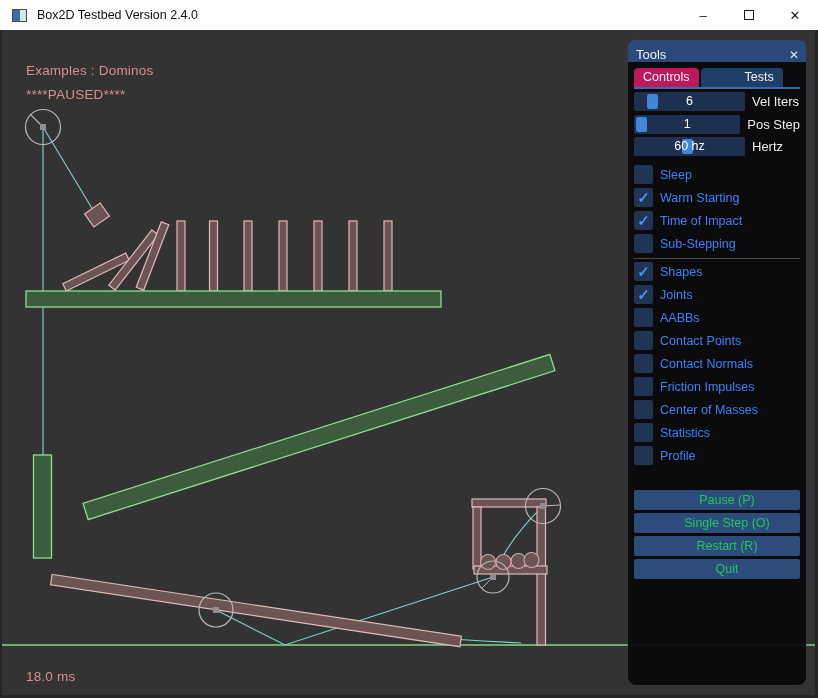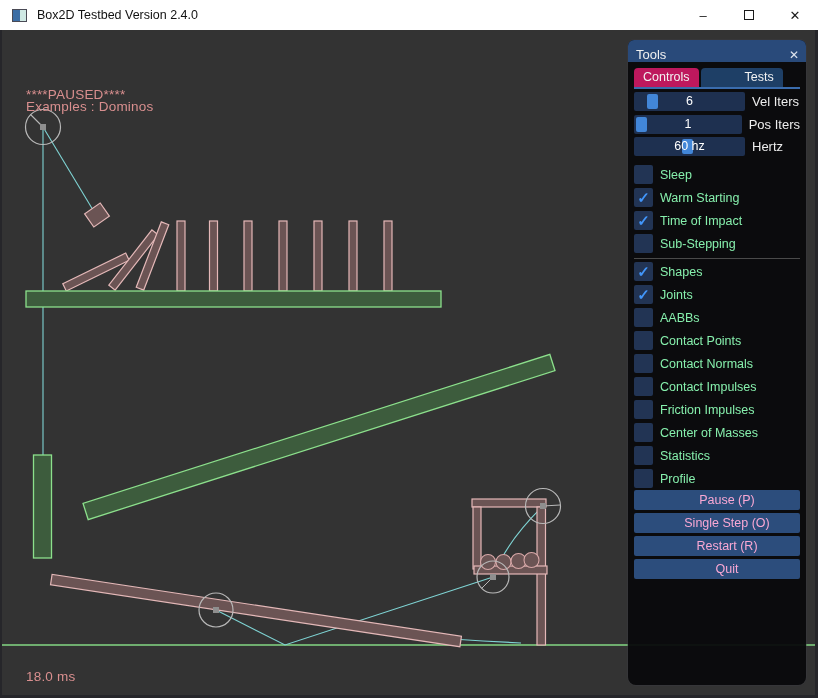--- a/index.html
+++ b/index.html
@@ -13,21 +13,21 @@
   #app-icon .ic-r { width:45%; height:100%; background:#cfe9e4; }
   #window-title { margin-left:10px; font-size:12.5px; color:#111; }
   #win-controls { margin-left:auto; display:flex; height:30px; }
   .win-btn { width:46px; height:30px; display:flex; align-items:center; justify-content:center; color:#1a1a1a; font-size:13px; cursor:default; }
   .maxi-glyph { width:10px; height:10px; border:1.3px solid #1a1a1a; display:inline-block; }
 
   
   #canvas { position:absolute; left:2px; top:30px; width:813px; height:665px; background:#333333; overflow:hidden; }
   #scene-svg { position:absolute; left:0; top:0; }
   .scene-text { position:absolute; left:24px; font-size:13.5px; color:#d98f8f; letter-spacing:0.2px; }
-  #example-label { top:33px;margin-top:36px; }
+  #example-label { top:33px; }
   #paused-label { top:57px; }
   #frame-time { top:639px; }
 
   
   #tools-panel { position:absolute; left:626px; top:10px; width:178px; height:645px; background:rgba(9,9,11,0.94); border-radius:6px 6px 8px 8px; box-shadow:0 0 0 1px rgba(60,60,70,0.35); color:#ededed; font-size:13px; }
   #panel-titlebar { position:absolute; left:0; top:0; width:100%; height:22px; background:#294a7a; border-radius:6px 6px 0 0; display:flex; align-items:flex-end; }
   #panel-title { margin-left:8px; font-size:13px; color:#f0f0f0; }
   #panel-close { margin-left:auto; margin-right:7px; font-size:12px; color:#dfe5ee; cursor:default; }
 
   #tabbar { position:absolute; left:6px; top:28px; width:166px; height:21px; }
@@ -42,26 +42,26 @@
   .slider-grab { position:absolute; top:2px; width:11px; height:15px; background:#4286d8; border-radius:2px; }
   .slider-value { position:absolute; left:0; top:0; width:100%; height:19px; line-height:19px; text-align:center; font-size:12.5px; color:#ffffff; }
   .slider-label { margin-left:7px; font-size:13px; color:#ededed; white-space:nowrap; }
 
   .check-group { position:absolute; left:6px; width:166px; display:flex; flex-direction:column; gap:4px; }
   #check-group-0 { top:125px; }
   #check-group-1 { top:222px; }
   .check-row { display:flex; height:19px; align-items:center; cursor:default; }
   .check-box { width:19px; height:19px; background:#223454; border-radius:2px; display:flex; align-items:center; justify-content:center; }
   .check-mark { color:#4296fa; font-size:15px; font-weight:bold; line-height:19px; }
-  .check-label { margin-left:7px; font-size:12.5px; color:#86efac; white-space:nowrap; }
+  .check-label { margin-left:7px; font-size:12.5px; color:#3b82f6; white-space:nowrap; }
 
   #separator { position:absolute; left:6px; top:218px; width:166px; height:1px; background:#4a4a4a; }
 
   #panel-buttons { position:absolute; left:6px; top:450px; width:166px; display:flex; flex-direction:column; gap:3px; }
-  .panel-btn { height:20px; line-height:20px; background:#2c4d7c; border-radius:2px; text-align:center; font-size:12.5px; color:#f9a8d4; cursor:default;padding-left:20px; }
+  .panel-btn { height:20px; line-height:20px; background:#2c4d7c; border-radius:2px; text-align:center; font-size:12.5px; color:#22c55e; cursor:default;padding-left:20px; }
 </style>
 </head>
 <body>
 
 <div id="window">
 
   <div id="titlebar">
     <div id="app-icon">
         <span class="ic-l"></span>
         <span class="ic-r"></span>
@@ -182,21 +182,21 @@
               <div class="slider-grab" style="left: 13px;"></div>
               <div class="slider-value">6</div>
             </div>
             <span class="slider-label">Vel Iters</span>
           </div>
           <div class="slider-row">
             <div class="slider-frame">
               <div class="slider-grab" style="left: 2px;"></div>
               <div class="slider-value">1</div>
             </div>
-            <span class="slider-label">Pos Iters</span>
+            <span class="slider-label">Pos Step</span>
           </div>
           <div class="slider-row">
             <div class="slider-frame">
               <div class="slider-grab" style="left: 48px;"></div>
               <div class="slider-value">60 hz</div>
             </div>
             <span class="slider-label">Hertz</span>
           </div>
         </div>
       <div class="check-group" id="check-group-0">
@@ -239,24 +239,20 @@
             <div class="check-box"></div>
             <span class="check-label">AABBs</span>
           </div>
           <div class="check-row">
             <div class="check-box"></div>
             <span class="check-label">Contact Points</span>
           </div>
           <div class="check-row">
             <div class="check-box"></div>
             <span class="check-label">Contact Normals</span>
-          </div>
-          <div class="check-row">
-            <div class="check-box"></div>
-            <span class="check-label">Contact Impulses</span>
           </div>
           <div class="check-row">
             <div class="check-box"></div>
             <span class="check-label">Friction Impulses</span>
           </div>
           <div class="check-row">
             <div class="check-box"></div>
             <span class="check-label">Center of Masses</span>
           </div>
           <div class="check-row">

